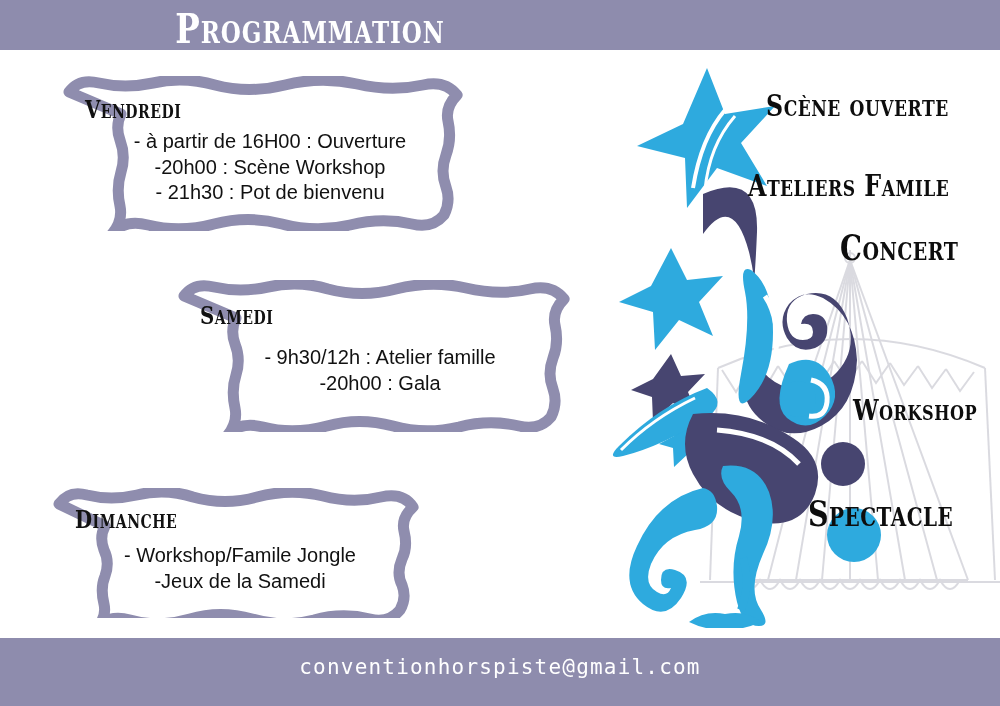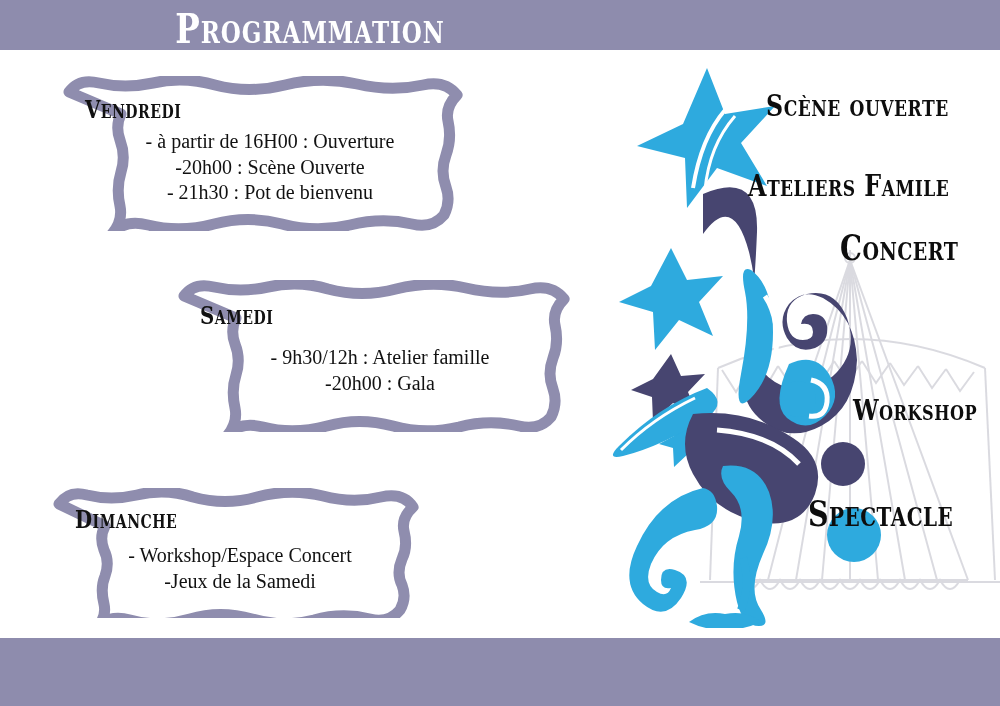--- a/index.html
+++ b/index.html
@@ -101,21 +101,21 @@
     color: #111111;
     font-variant: small-caps;
     letter-spacing: 0.5px;
     transform: scaleY(1.18) scaleX(0.94);
     transform-origin: left top;
     margin: 0 0 10px 0;
     white-space: nowrap;
   }
   .day-lines {
     text-align: center;
-    font-family: Liberation Serif, serif;
+    font-family: Liberation Sans, sans-serif;
     font-size: 20px;
     color: #111111;
     line-height: 1.28;
   }
   .day-lines div { white-space: nowrap; }
 
   #box-vendredi { left: 55px;  top: 76px;  width: 430px; height: 155px; }
   #box-samedi   { left: 170px; top: 280px; width: 420px; height: 152px; }
   #box-dimanche { left: 45px;  top: 488px; width: 390px; height: 130px; }
 
@@ -244,21 +244,21 @@
                q36 -9 72 -1 q34 8 66 1 q22 -5 34 10
                q-12 12 -9 26 q4 18 -2 34 q-6 16 0 32 q5 14 -2 28
                q-12 14 -32 9 q-30 -7 -62 1 q-34 8 -68 -1 q-34 -9 -68 0
                q-34 9 -66 1 q-24 -6 -36 9
                q11 -13 8 -28 q-4 -18 1 -34 q5 -16 -1 -32 q-5 -14 1 -26 Z" fill="#ffffff" stroke="#8f8dae" stroke-width="11" stroke-linejoin="round"></path>
     </svg>
     <div class="day-content">
       <div class="day-title">Vendredi</div>
       <div class="day-lines">
         <div>- à partir de 16H00 : Ouverture</div>
-        <div>-20h00 : Scène Ouverte</div>
+        <div>-20h00 : Scène Workshop</div>
         <div>- 21h30 : Pot de bienvenu</div>
       </div>
     </div>
   </div>
 
   <div id="box-samedi" class="day-box">
     <svg class="day-frame" viewBox="0 0 420 152" preserveAspectRatio="none">
       <path d="M14 16 q10 -14 30 -9 q26 6 54 0 q30 -7 60 2 q34 9 68 0
                q36 -9 70 -1 q34 8 64 1 q22 -5 34 10
                q-12 12 -9 26 q4 18 -2 33 q-6 16 0 31 q5 14 -2 28
@@ -280,27 +280,28 @@
       <path d="M14 16 q10 -14 28 -9 q24 6 50 0 q28 -7 56 2 q32 9 64 0
                q34 -9 66 -1 q30 8 58 1 q22 -5 32 10
                q-12 11 -9 24 q4 16 -2 28 q-6 14 0 26 q5 13 -2 25
                q-12 14 -30 9 q-28 -7 -56 1 q-32 8 -62 -1 q-32 -9 -62 0
                q-32 9 -60 1 q-22 -6 -34 9
                q11 -12 8 -25 q-4 -16 1 -28 q5 -14 -1 -26 q-5 -13 1 -24 Z" fill="#ffffff" stroke="#8f8dae" stroke-width="11" stroke-linejoin="round"></path>
     </svg>
     <div class="day-content">
       <div class="day-title">Dimanche</div>
       <div class="day-lines">
-        <div>- Workshop/Espace Concert</div>
+        <div>- Workshop/Famile Jongle</div>
         <div>-Jeux de la Samedi</div>
       </div>
     </div>
   </div>
 
   <div id="label-scene-ouverte" class="side-label">Scène ouverte</div>
   <div id="label-ateliers-famile" class="side-label">Ateliers Famile</div>
   <div id="label-concert" class="side-label">Concert</div>
   <div id="label-workshop" class="side-label">Workshop</div>
   <div id="label-spectacle" class="side-label">Spectacle</div>
 
   <div id="footer-band" class="band"></div>
+  <div id="footer-email">conventionhorspiste@gmail.com</div>
 
 </div>
 
 </body></html>

